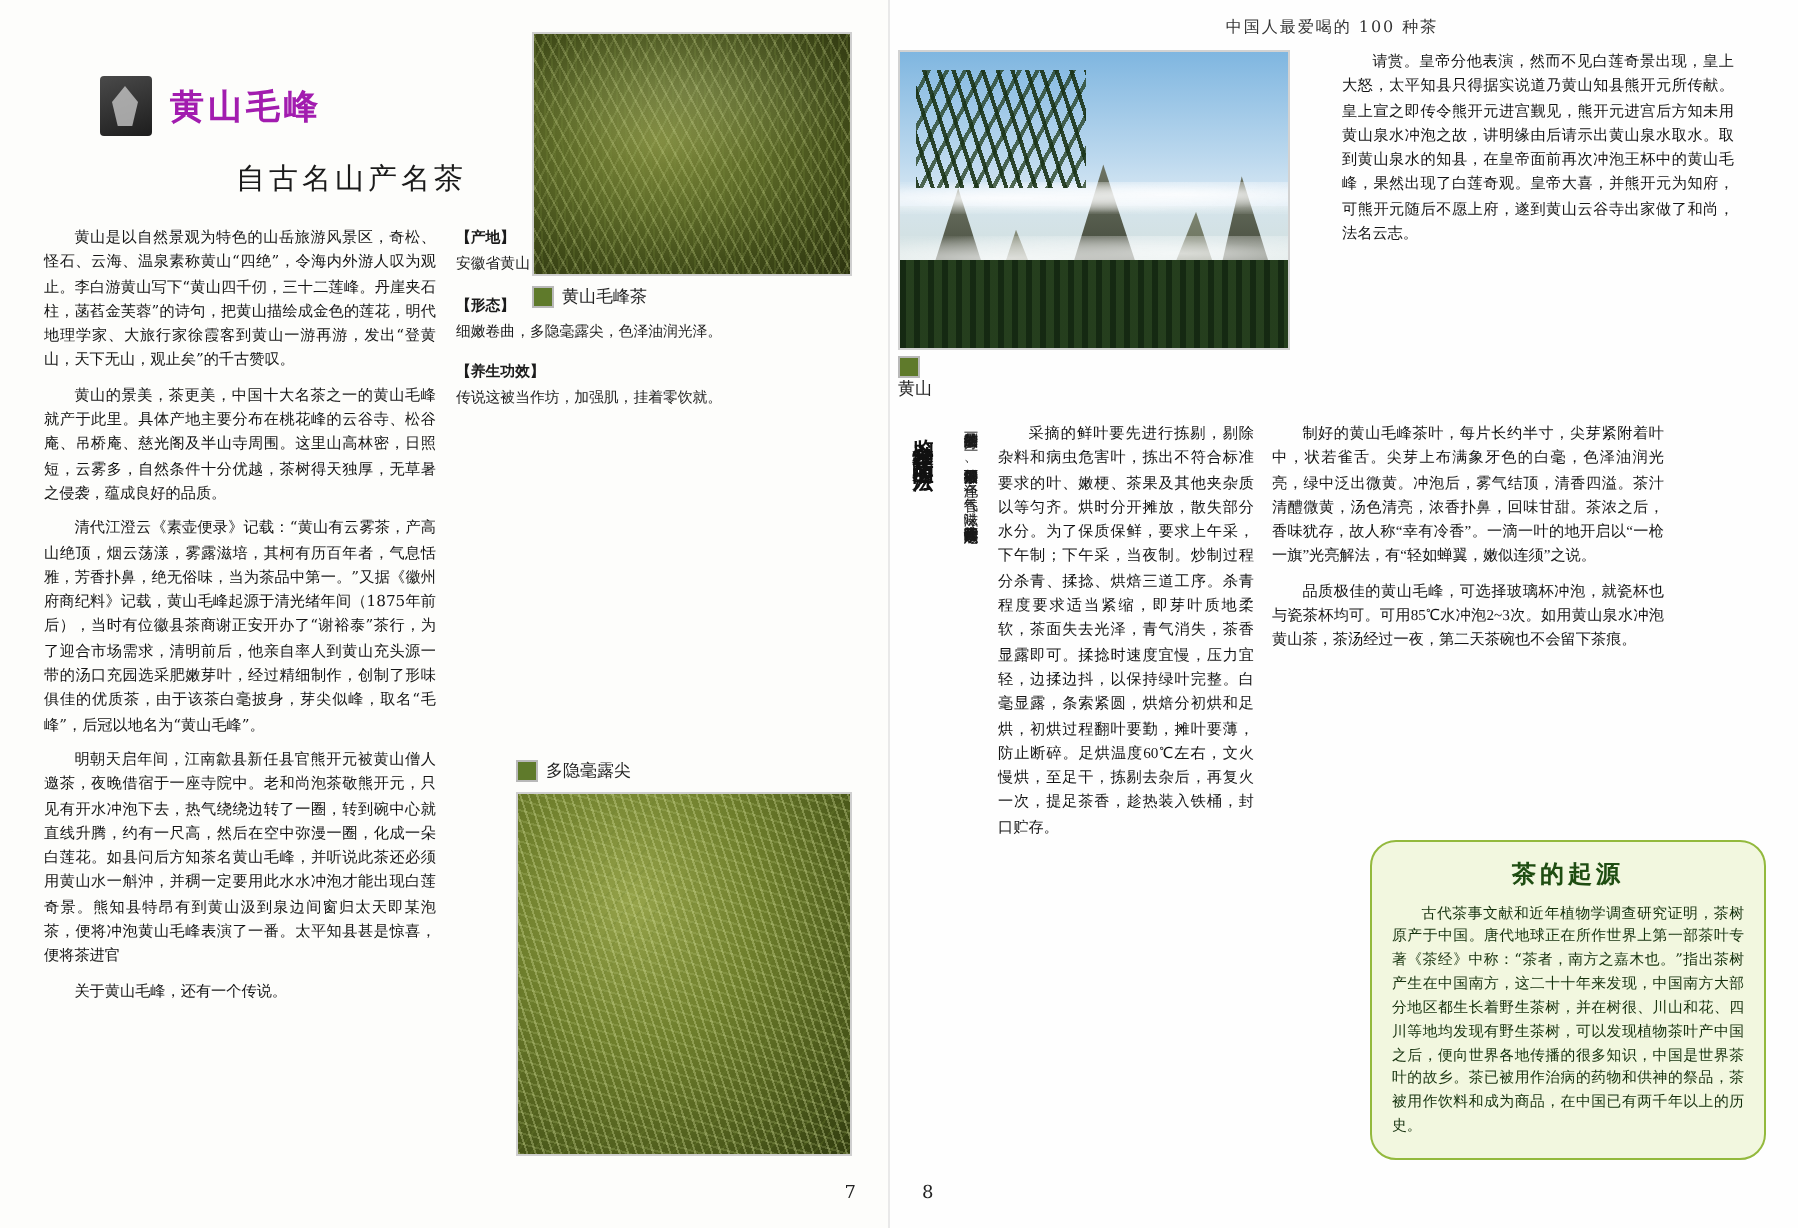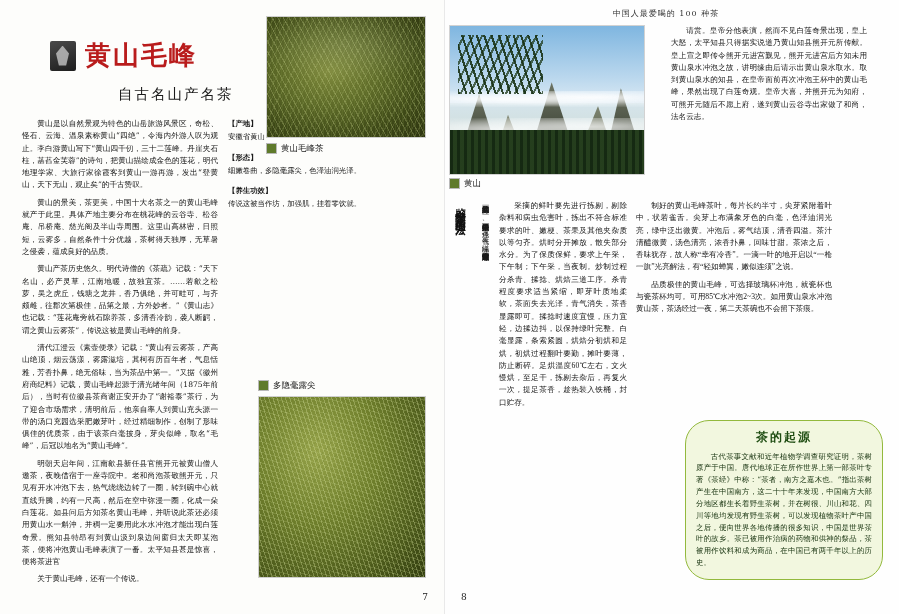--- a/index.html
+++ b/index.html
@@ -34,23 +34,23 @@
   .title-badge:after {
     content: "";
     position: absolute; left: 6px; top: 5px;
     width: 13px; height: 20px;
     background: #cfcfcf;
     clip-path: polygon(50% 0,100% 40%,78% 100%,22% 100%,0 40%);
     opacity: .75;
   }
   .main-title {
     font-family: "DejaVu Serif", serif;
-    font-size: 26px; font-weight: bold;
+    font-size: 17px; font-weight: bold;
     letter-spacing: 2px;
-    color: #b91c1c;
+    color: #a21caf;
   }
   .subtitle {
     font-family: "DejaVu Serif", serif;
     font-size: 14.5px; letter-spacing: 2px;
     color: #1a1a1a;
     margin: 12px 0 0 96px;
   }
 
   
   .tea-photo {
@@ -205,21 +205,21 @@
       repeating-linear-gradient(72deg, rgba(25,50,22,.9) 0 2px, rgba(255,255,255,0) 2px 7px),
       repeating-linear-gradient(-62deg, rgba(30,58,26,.75) 0 2px, rgba(255,255,255,0) 2px 8px);
   }
   .r-col-top {
     flex: 1;
     font-family: "DejaVu Serif", serif;
     font-size: 7.6px; line-height: 1.62; color: #141414;
     text-align: justify;
   }
   .r-col-top p { margin: 0 16px 5px; text-indent: 2em; }
-  .hs-cap { margin-top: 3px; width: 196px; }
+  .hs-cap { margin-top: 3px; width: 196px; flex-direction: column; }
 
   .r-body { display: flex; gap: 9px; margin-top: 10px; }
   .vert-head {
     width: 18px;
     font-family: "DejaVu Serif", serif;
     font-size: 10.5px;
     font-weight: bold;
     writing-mode: vertical-rl;
     text-orientation: upright;
     letter-spacing: 2px;
@@ -243,21 +243,21 @@
   }
   .r-col p { margin: 0 0 5px; text-indent: 2em; }
   .r-col-1 { width: 128px; }
   .r-col-2 { width: 196px; }
 
   .origin-box {
     position: absolute; right: 16px; bottom: 34px;
     width: 198px;
     background: #f2f7df;
     border: 1.4px solid #93b93d;
-    border-radius: 24px;
+    border-radius: 13px;
     padding: 8px 10px 10px;
   }
   .origin-title {
     font-family: "DejaVu Serif", serif;
     font-size: 12px; font-weight: bold;
     color: #1f4d12;
     text-align: center;
     letter-spacing: 2px;
     margin-bottom: 5px;
   }
@@ -293,21 +293,20 @@
       <div class="caption">
         <span class="cap-swatch"></span>
         <span>黄山毛峰茶</span>
       </div>
     </div>
 
     <div class="cols">
       <div class="col col-a">
         <p>黄山是以自然景观为特色的山岳旅游风景区，奇松、怪石、云海、温泉素称黄山“四绝”，令海内外游人叹为观止。李白游黄山写下“黄山四千仞，三十二莲峰。丹崖夹石柱，菡萏金芙蓉”的诗句，把黄山描绘成金色的莲花，明代地理学家、大旅行家徐霞客到黄山一游再游，发出“登黄山，天下无山，观止矣”的千古赞叹。</p>
         <p>黄山的景美，茶更美，中国十大名茶之一的黄山毛峰就产于此里。具体产地主要分布在桃花峰的云谷寺、松谷庵、吊桥庵、慈光阁及半山寺周围。这里山高林密，日照短，云雾多，自然条件十分优越，茶树得天独厚，无草暑之侵袭，蕴成良好的品质。</p>
-        <p>黄山产茶历史悠久。明代诗僧的《茶疏》记载：“天下名山，必产灵草，江南地暖，故独宜茶。……若歙之松萝，吴之虎丘，钱塘之龙井，香乃俱绝，并可畦可，与齐颇雌，往郡次第极佳，品第之最，方外妙者。”《黄山志》也记载：“莲花庵旁就石隙养茶，多清香冷韵，袭人断齶，谓之黄山云雾茶”，传说这被是黄山毛峰的前身。</p>
         <p>清代江澄云《素壶便录》记载：“黄山有云雾茶，产高山绝顶，烟云荡漾，雾露滋培，其柯有历百年者，气息恬雅，芳香扑鼻，绝无俗味，当为茶品中第一。”又据《徽州府商纪料》记载，黄山毛峰起源于清光绪年间（1875年前后），当时有位徽县茶商谢正安开办了“谢裕泰”茶行，为了迎合市场需求，清明前后，他亲自率人到黄山充头源一带的汤口充园选采肥嫩芽叶，经过精细制作，创制了形味俱佳的优质茶，由于该茶白毫披身，芽尖似峰，取名“毛峰”，后冠以地名为“黄山毛峰”。</p>
         <p>明朝天启年间，江南歙县新任县官熊开元被黄山僧人邀茶，夜晚借宿于一座寺院中。老和尚泡茶敬熊开元，只见有开水冲泡下去，热气绕绕边转了一圈，转到碗中心就直线升腾，约有一尺高，然后在空中弥漫一圈，化成一朵白莲花。如县问后方知茶名黄山毛峰，并听说此茶还必须用黄山水一斛沖，并稠一定要用此水水冲泡才能出现白莲奇景。熊知县特昂有到黄山汲到泉边间窗归太天即某泡茶，便将冲泡黄山毛峰表演了一番。太平知县甚是惊喜，便将茶进官</p>
         <p>关于黄山毛峰，还有一个传说。</p>
       </div>
       <div class="col col-b">
         <div class="sidebox" style="width:100%">
           <div class="grp">
             <div class="lbl">【产地】</div>
             <div class="val">安徽省黄山</div>
           </div>

